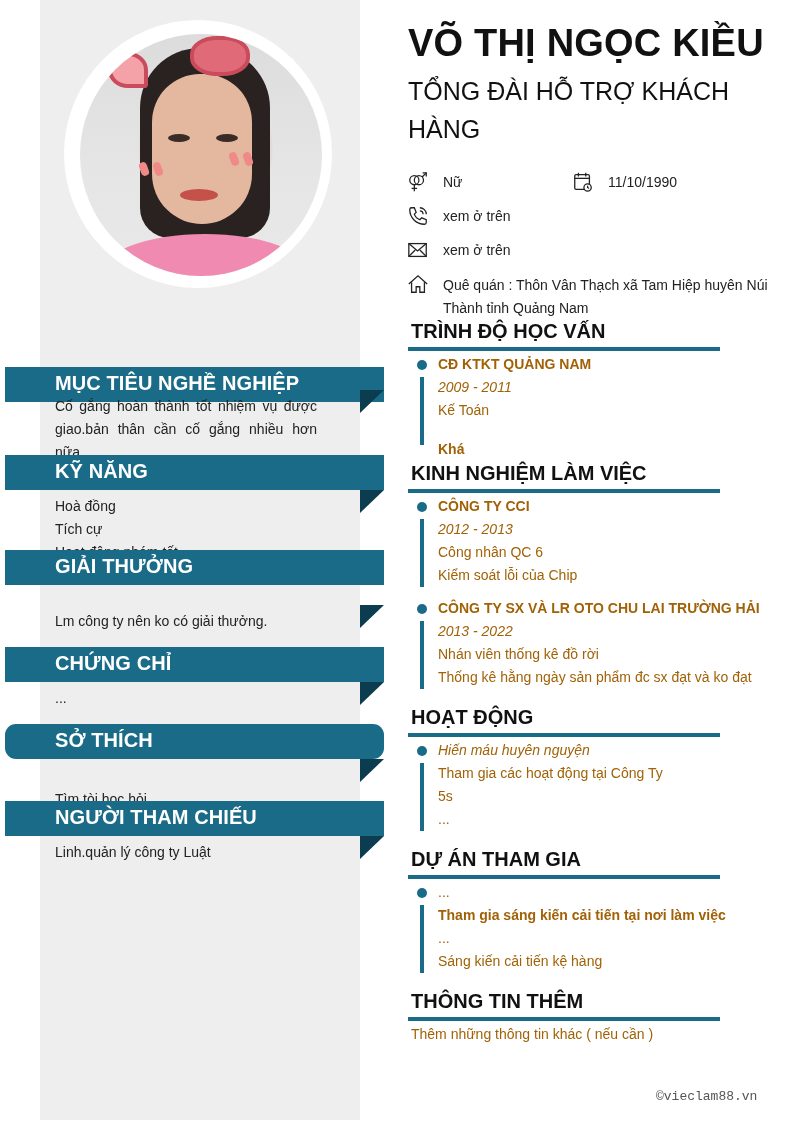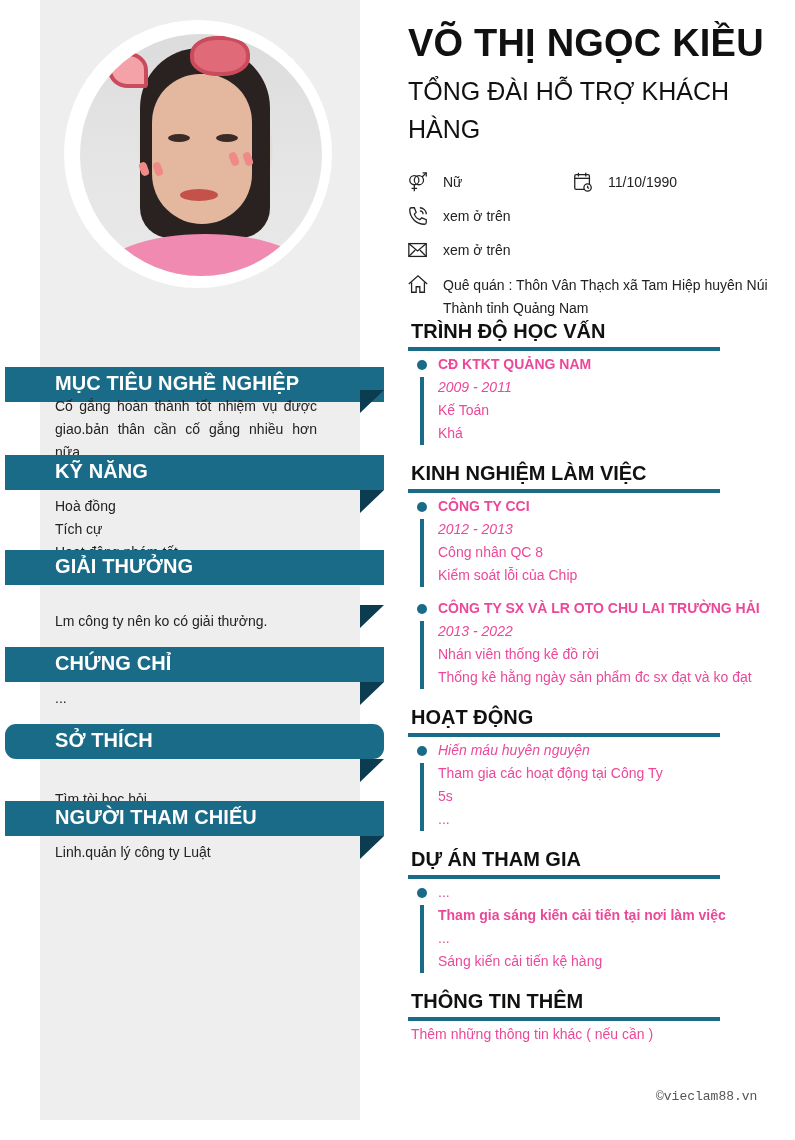--- a/index.html
+++ b/index.html
@@ -34,21 +34,21 @@
 
   .info { position: absolute; font-size: 14px; color: #222; line-height: 23px; }
   .info-icon { position: absolute; width: 22px; height: 22px; }
   .info-icon svg { width: 22px; height: 22px; stroke: #222; fill: none; stroke-width: 1.4; }
 
   .sec-title { position: absolute; left: 411px; font-size: 20px; font-weight: bold; color: #111; white-space: nowrap; }
   .sec-rule { position: absolute; left: 408px; width: 312px; height: 4px; background: #1a6b87; }
 
   .dot { position: absolute; left: 417px; width: 10px; height: 10px; border-radius: 50%; background: #1a6b87; }
   .vbar { position: absolute; left: 420px; width: 4px; background: #1a6b87; }
-  .tl-line { position: absolute; left: 438px; font-size: 14px; line-height: 23px; color: #ec4899; white-space: nowrap; }
+  .tl-line { position: absolute; left: 438px; font-size: 14px; line-height: 23px; color: #a16207; white-space: nowrap; }
   .tl-line.bold { font-weight: bold; }
   .tl-line.italic { font-style: italic; }
 
   .footer { position: absolute; left: 656px; top: 1089px; font-family: "Liberation Mono", "DejaVu Sans Mono", monospace; font-size: 13px; color: #555; }
 </style>
 </head>
 <body>
 
 <div class="sidebar-bg"></div>
 
@@ -160,30 +160,30 @@
 </div>
 <div class="info" style="left:443px;top:274px;width:330px;">Quê quán : Thôn Vân Thạch xã Tam Hiệp huyên Núi Thành tỉnh Quảng Nam</div>
 
 <div class="sec-title" style="top:320px;">TRÌNH ĐỘ HỌC VẤN</div>
 <div class="sec-rule" style="top:347px;"></div>
 <div class="dot" style="top:360px;"></div>
 <div class="vbar" style="top:377px;height:68px;"></div>
 <div class="tl-line bold" style="top:353px;">CĐ KTKT QUẢNG NAM</div>
 <div class="tl-line italic" style="top:376px;">2009 - 2011</div>
 <div class="tl-line" style="top:399px;">Kế Toán</div>
-<div class="tl-line" style="top:422px;">Khá</div>
+<div class="tl-line" style="top:438px;font-weight:bold;">Khá</div>
 
 <div class="sec-title" style="top:462px;">KINH NGHIỆM LÀM VIỆC</div>
 <div class="sec-rule" style="top:489px;"></div>
 
 <div class="dot" style="top:502px;"></div>
 <div class="vbar" style="top:519px;height:68px;"></div>
 <div class="tl-line bold" style="top:495px;">CÔNG TY CCI</div>
 <div class="tl-line italic" style="top:518px;">2012 - 2013</div>
-<div class="tl-line" style="top:541px;">Công nhân QC 8</div>
+<div class="tl-line" style="top:541px;">Công nhân QC 6</div>
 <div class="tl-line" style="top:564px;">Kiểm soát lỗi của Chip</div>
 
 <div class="dot" style="top:604px;"></div>
 <div class="vbar" style="top:621px;height:68px;"></div>
 <div class="tl-line bold" style="top:597px;">CÔNG TY SX VÀ LR OTO CHU LAI TRƯỜNG HẢI</div>
 <div class="tl-line italic" style="top:620px;">2013 - 2022</div>
 <div class="tl-line" style="top:643px;">Nhán viên thống kê đồ rời</div>
 <div class="tl-line" style="top:666px;">Thống kê hằng ngày sản phẩm đc sx đạt và ko đạt</div>
 
 <div class="sec-title" style="top:706px;">HOẠT ĐỘNG</div>

